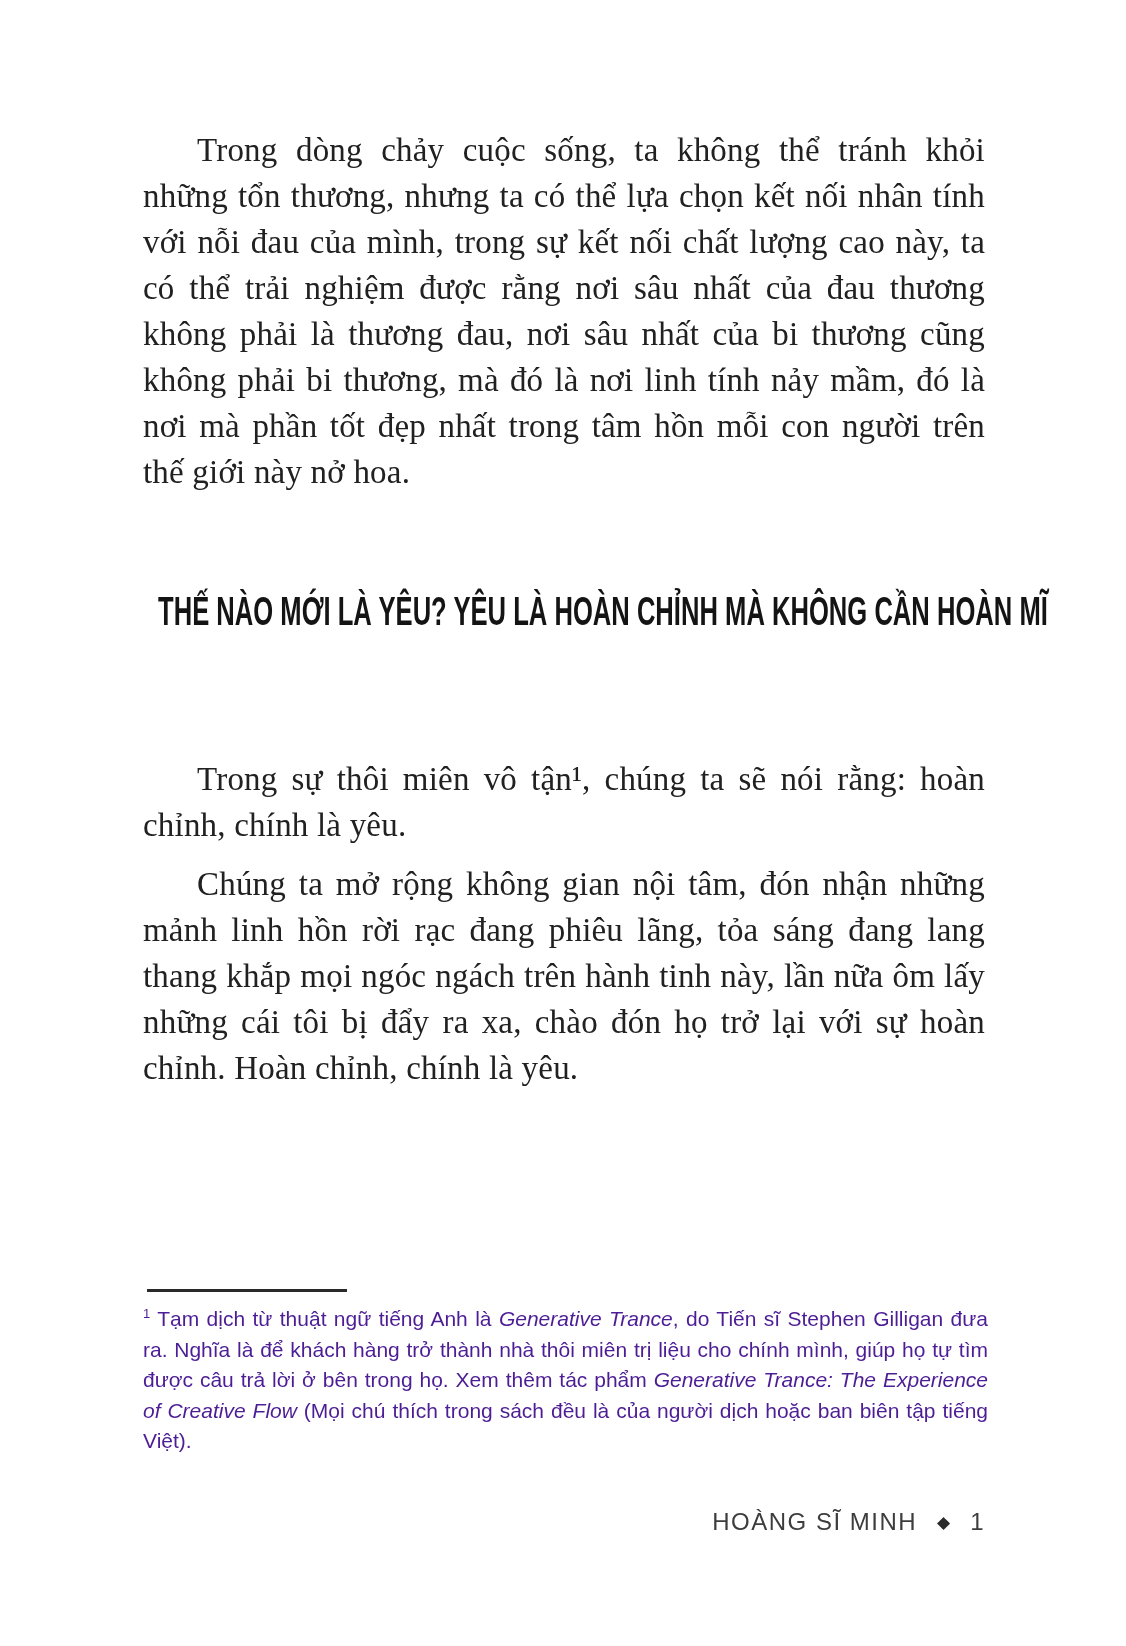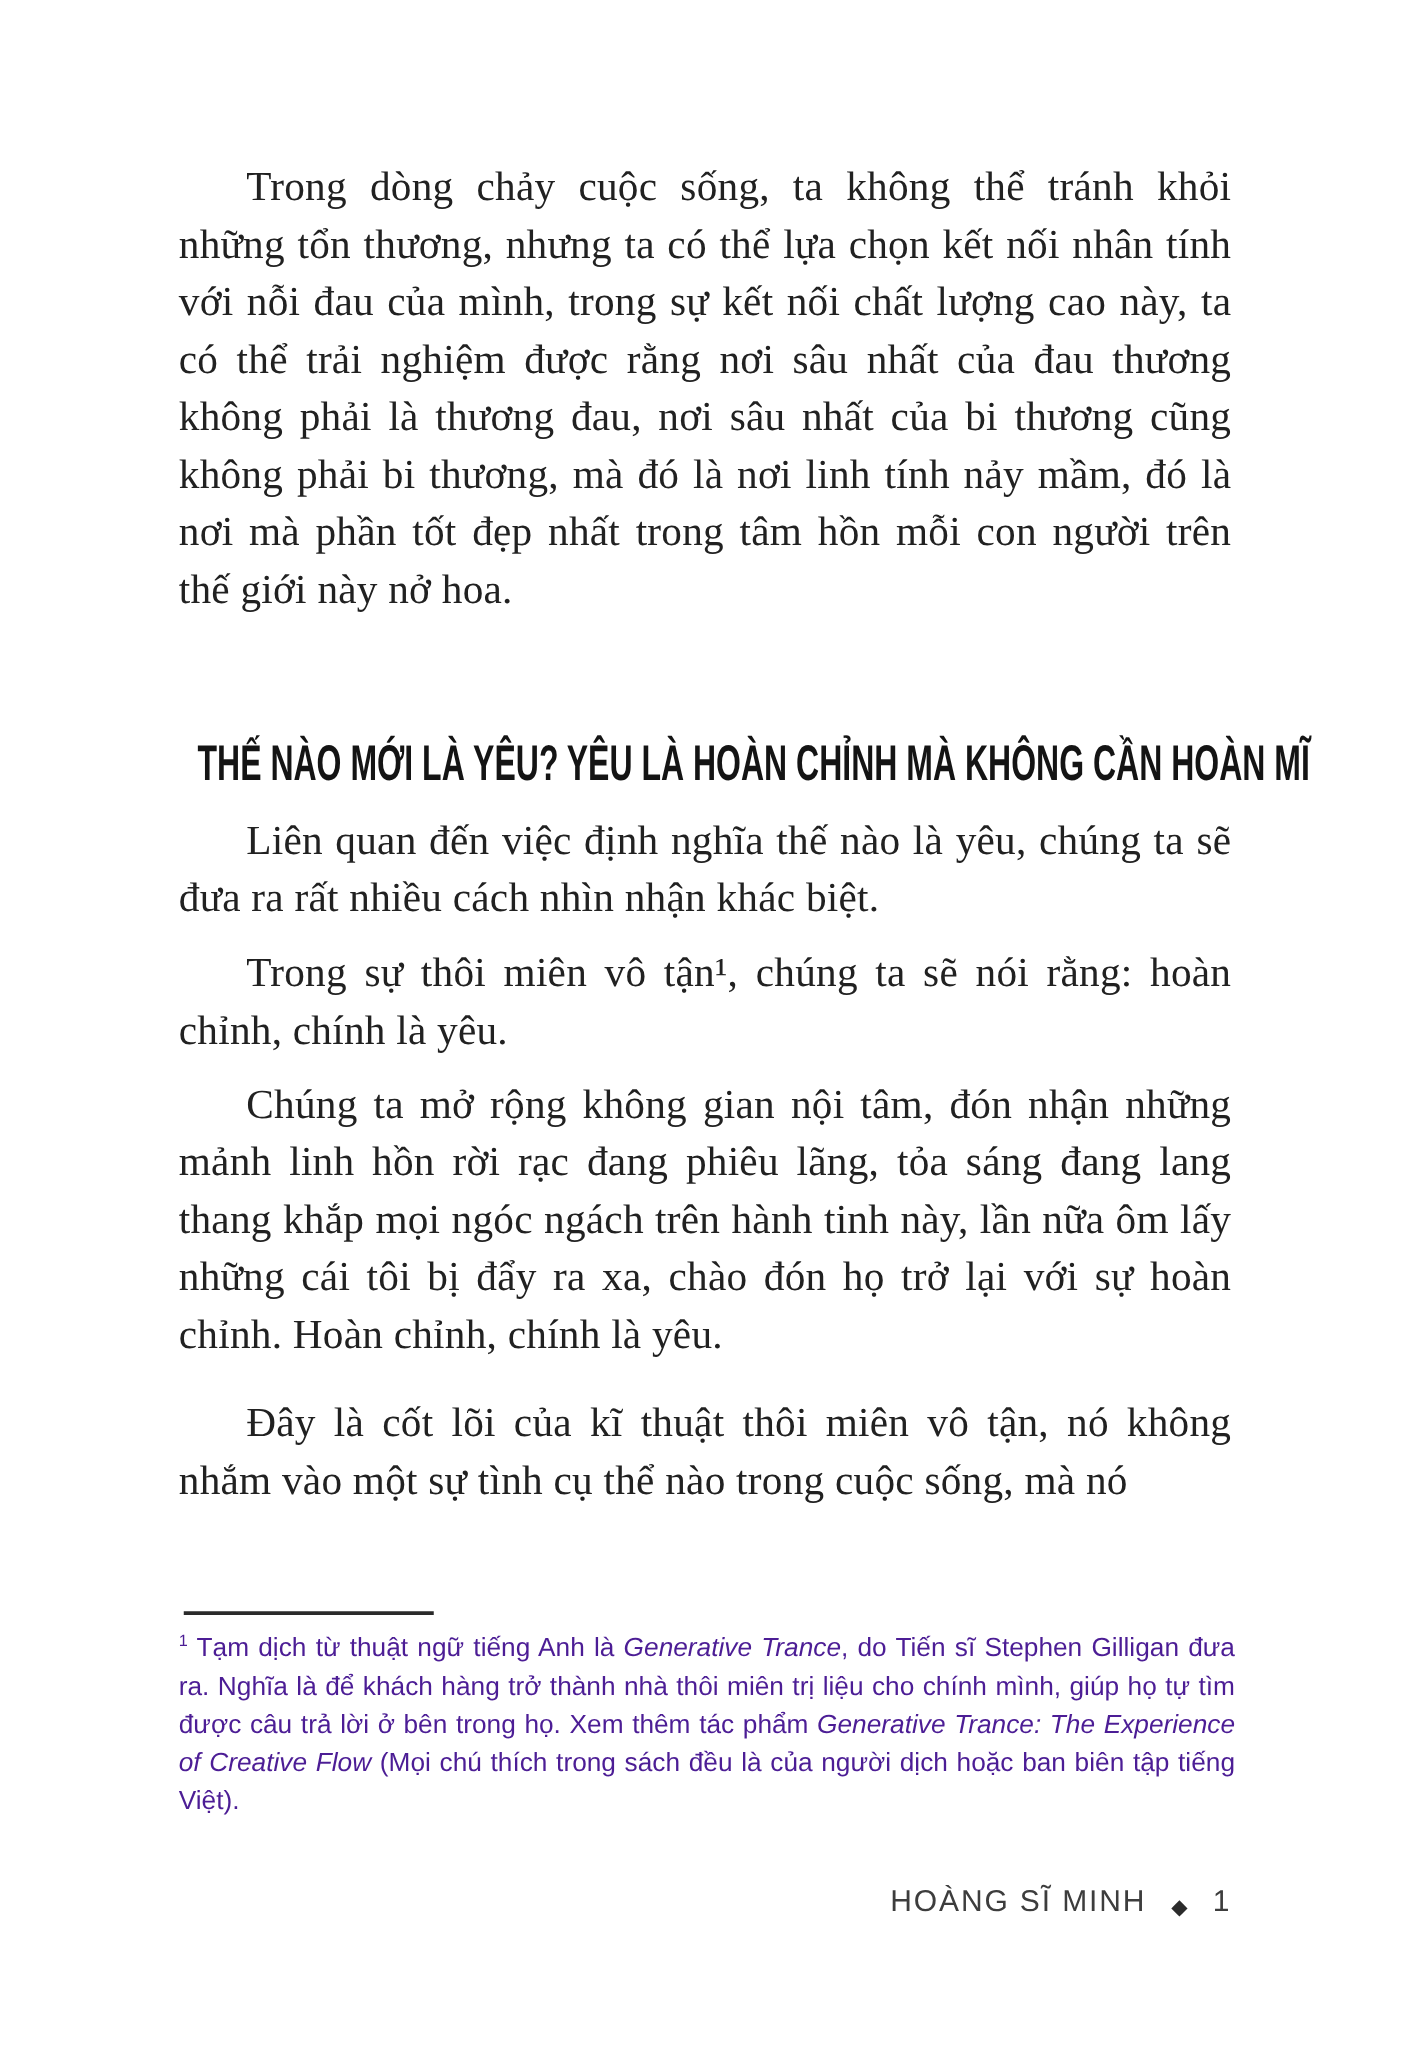--- a/index.html
+++ b/index.html
@@ -64,21 +64,21 @@
     line-height: 0;
     vertical-align: super;
   }
   .footnote em {
     font-style: italic;
   }
   .page-footer {
     right: 141px;
     top: 1508px;
     display: flex;
-    align-items: flex-end;
+    align-items: center;
     gap: 20px;
     font-family: "Liberation Sans", sans-serif;
     font-size: 24px;
     color: #3d3d3d;
     letter-spacing: 1.5px;
   }
   .footer-diamond {
     font-size: 17px;
     color: #2b2b2b;
     letter-spacing: 0;
@@ -86,27 +86,25 @@
 </style>
 </head>
 <body>
 
 <div class="page">
 
   <p class="abs body-para" style="top:127px">Trong dòng chảy cuộc sống, ta không thể tránh khỏi những tổn thương, nhưng ta có thể lựa chọn kết nối nhân tính với nỗi đau của mình, trong sự kết nối chất lượng cao này, ta có thể trải nghiệm được rằng nơi sâu nhất của đau thương không phải là thương đau, nơi sâu nhất của bi thương cũng không phải bi thương, mà đó là nơi linh tính nảy mầm, đó là nơi mà phần tốt đẹp nhất trong tâm hồn mỗi con người trên thế giới này nở hoa.</p>
 
   <h2 class="abs section-heading">THẾ NÀO MỚI LÀ YÊU? YÊU LÀ HOÀN CHỈNH MÀ KHÔNG CẦN HOÀN MĨ</h2>
 
-  <p class="abs body-para" style="top:650px">Liên quan đến việc định nghĩa thế nào là yêu, chúng ta sẽ đưa ra rất nhiều cách nhìn nhận khác biệt.</p>
 
   <p class="abs body-para" style="top:861px">Chúng ta mở rộng không gian nội tâm, đón nhận những mảnh linh hồn rời rạc đang phiêu lãng, tỏa sáng đang lang thang khắp mọi ngóc ngách trên hành tinh này, lần nữa ôm lấy những cái tôi bị đẩy ra xa, chào đón họ trở lại với sự hoàn chỉnh. Hoàn chỉnh, chính là yêu.</p>
 
   <p class="abs body-para" style="top:756px">Trong sự thôi miên vô tận¹, chúng ta sẽ nói rằng: hoàn chỉnh, chính là yêu.</p>
 
-  <p class="abs body-para" style="top:1116px">Đây là cốt lõi của kĩ thuật thôi miên vô tận, nó không nhắm vào một sự tình cụ thể nào trong cuộc sống, mà nó</p>
 
   <div class="abs footnote-rule"></div>
 
   <p class="abs footnote"><sup>1</sup> <span>Tạm dịch từ thuật ngữ tiếng Anh là </span><em>Generative Trance</em><span>, do Tiến sĩ Stephen Gilligan đưa ra. Nghĩa là để khách hàng trở thành nhà thôi miên trị liệu cho chính mình, giúp họ tự tìm được câu trả lời ở bên trong họ. Xem thêm tác phẩm </span><em>Generative Trance: The Experience of Creative Flow</em><span> (Mọi chú thích trong sách đều là của người dịch hoặc ban biên tập tiếng Việt).</span></p>
 
   <div class="abs page-footer">
     <span>HOÀNG SĨ MINH</span>
     <span class="footer-diamond">◆</span>
     <span>1</span>
   </div>

